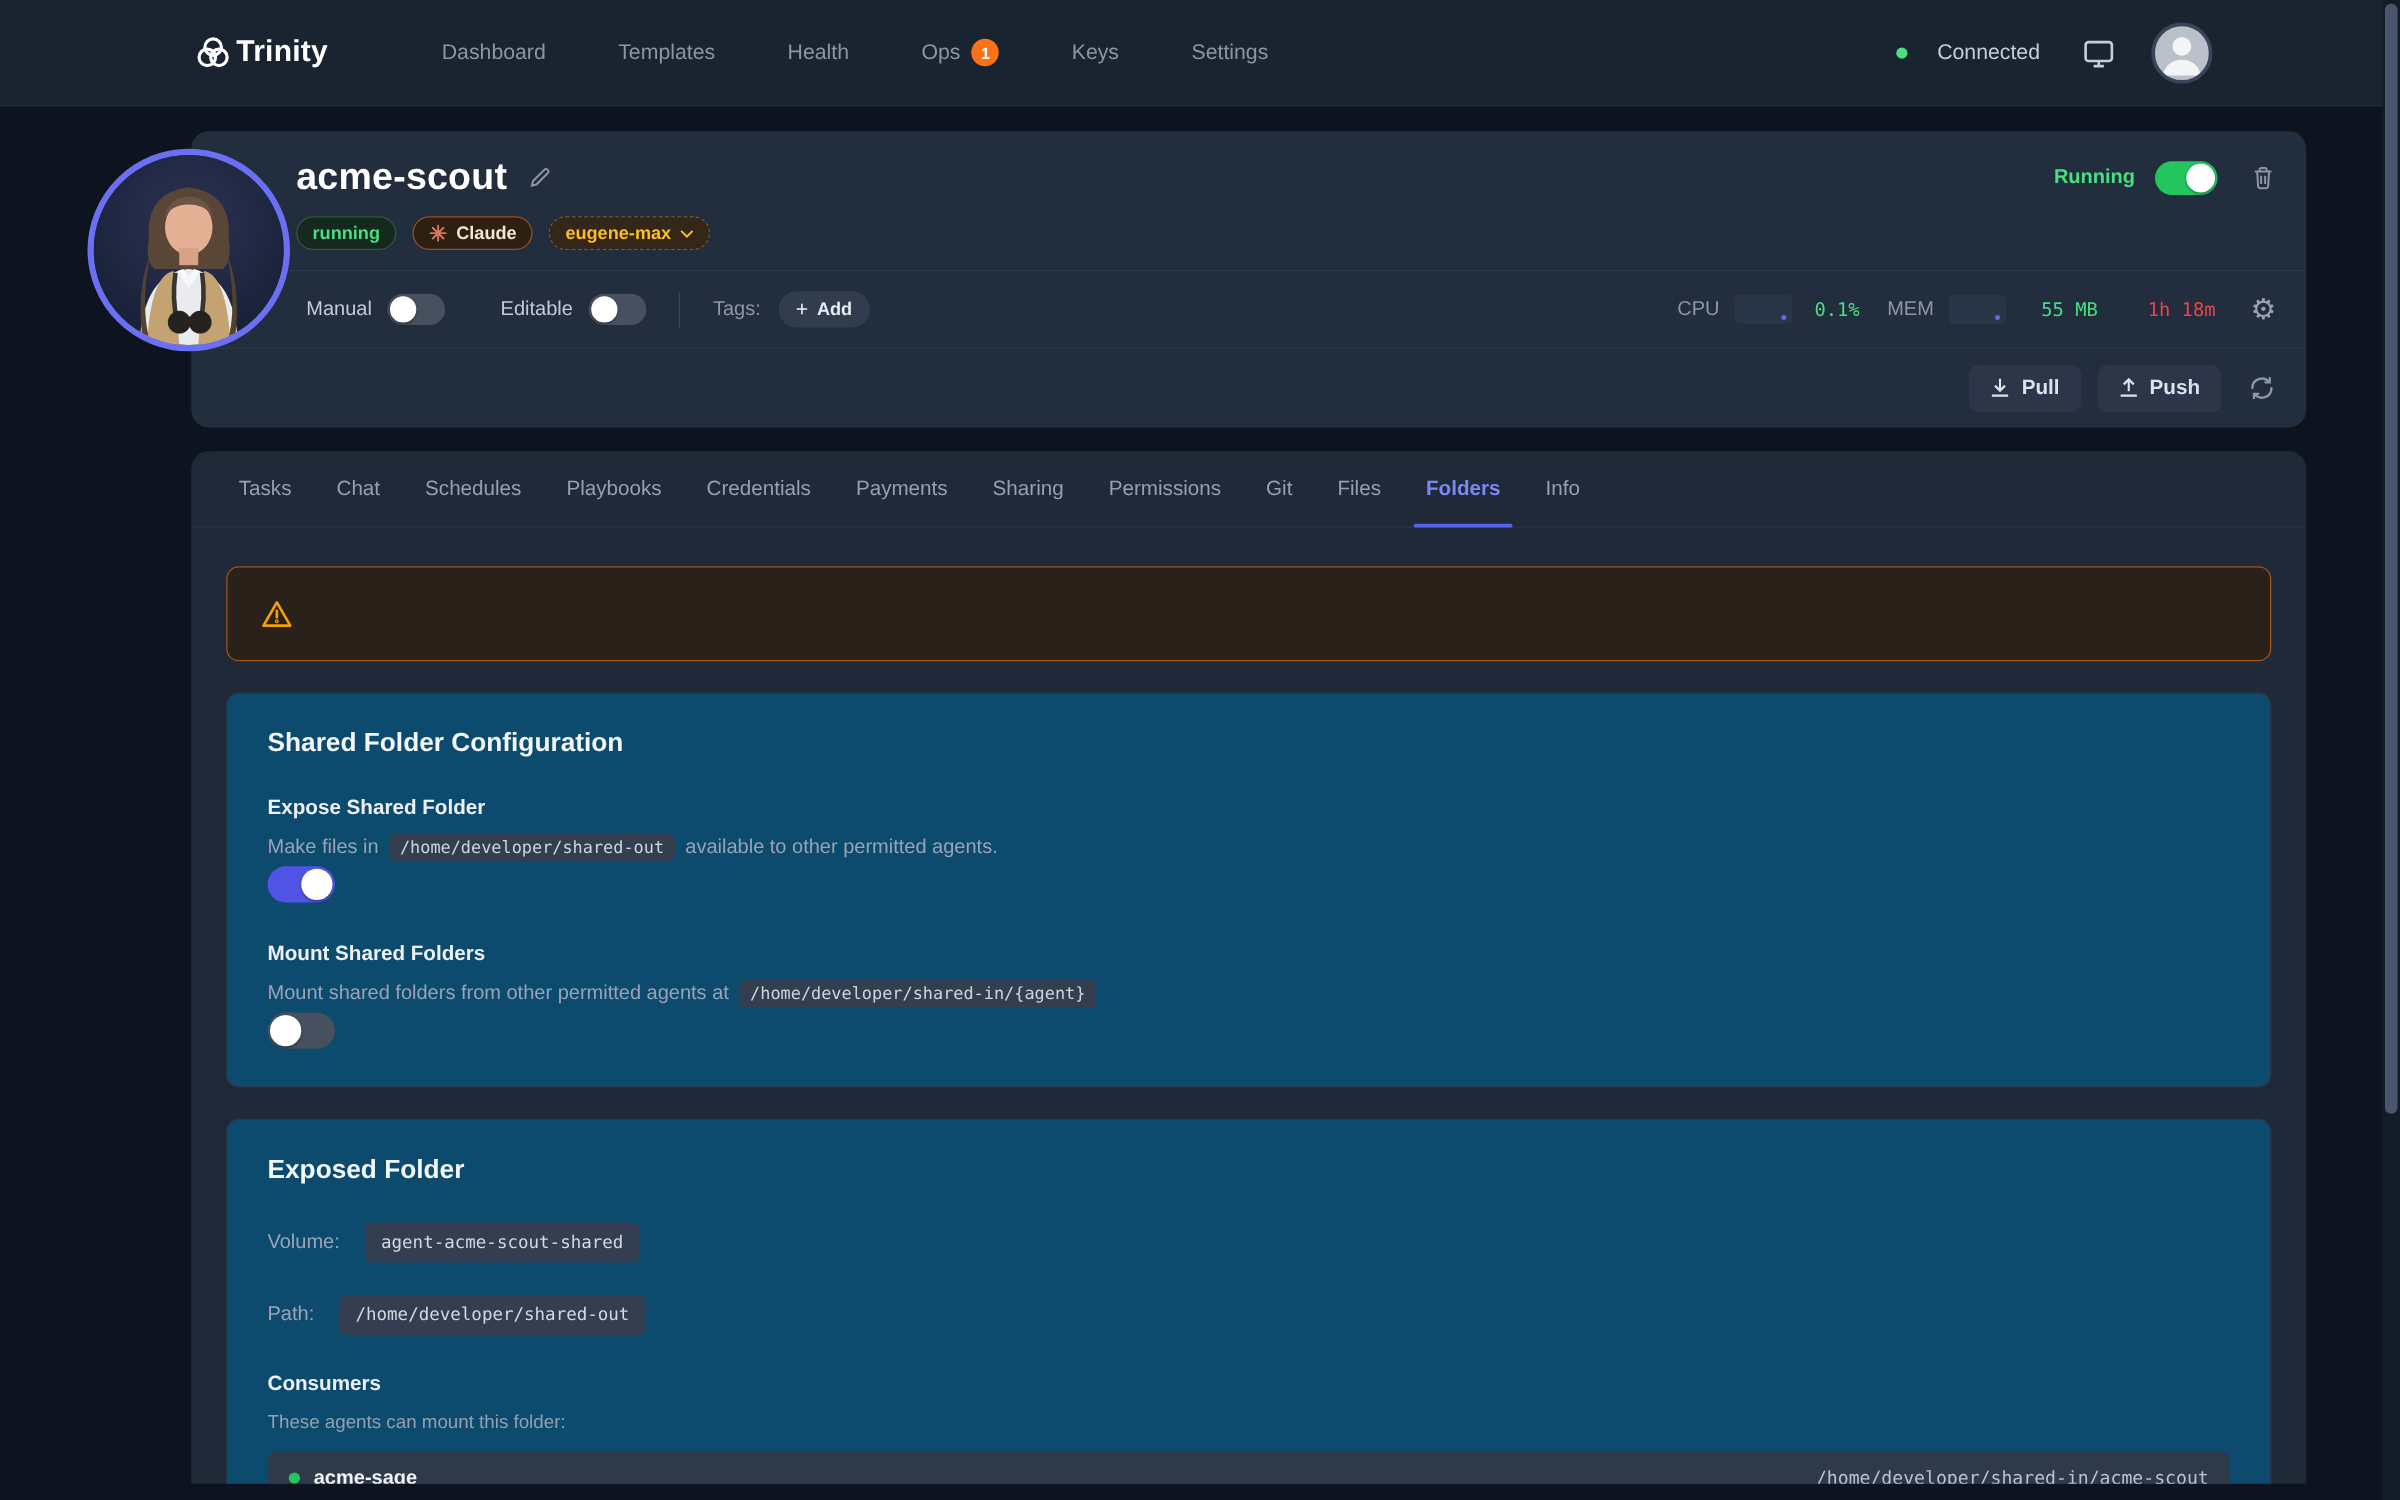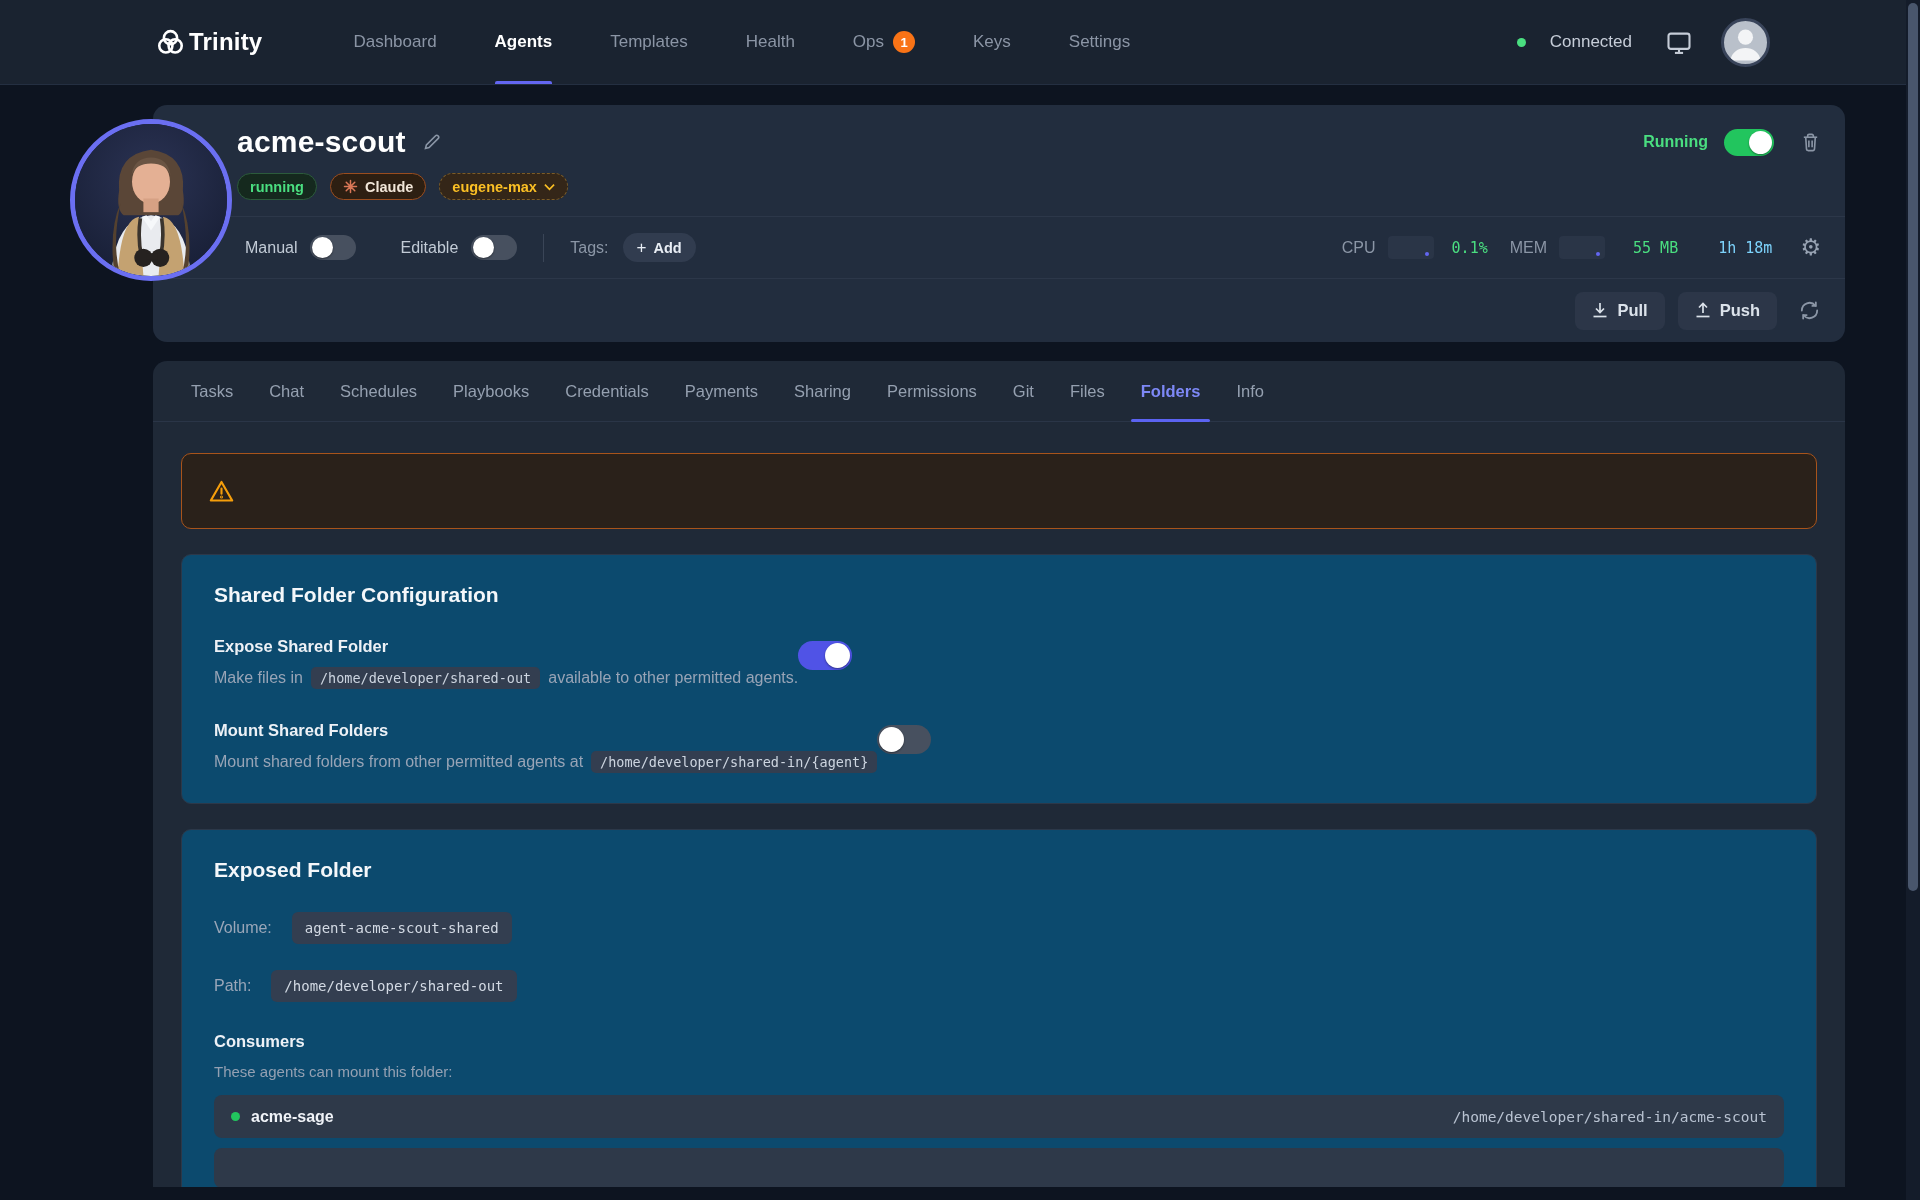--- a/index.html
+++ b/index.html
@@ -83,21 +83,21 @@
   .toggle.on-green { background:#22c55e; } .toggle.on-indigo { background:#5053e6; }
   .toggle.on-green .knob, .toggle.on-indigo .knob { right:2px; }
   .vdivider { width:1px; height:28px; background:#3a4557; }
   .add-btn {
     display:inline-flex; align-items:center; gap:7px; background:#313c4f; border-radius:15px;
     height:29px; padding:0 14px; font-size:14.5px; font-weight:600; color:#e8edf4; cursor:pointer;
   }
   .stats { margin-left:auto; display:flex; align-items:center;text-align:right; }
   .meter { width:46px; height:23px; background:#2a3547; border-radius:4px; position:relative; }
   .meter .dot { position:absolute; right:5px; bottom:3px; width:4px; height:4px; border-radius:50%; background:#6366f1; }
-  .stat-val { font-size:15px; } .stat-green { color:#4ade80; } .stat-white { color:#7dd3fc; }
+  .stat-val { font-size:15px; } .stat-green { color:#4ade80; } .stat-white { color:#ef4444; }
   .gear-icon { font-size:23px; color:#97a2b2; cursor:pointer; line-height:1; }
 
   .hc-row3 {
     border-top:1px solid #2c3749; height:64px; display:flex; align-items:center;
     justify-content:flex-end; padding-right:24px; gap:13px;
   }
   .ghost-btn {
     display:inline-flex; align-items:center; gap:9px; background:#2c3648; border-radius:8px;
     height:38px; padding:0 17px; font-size:16.5px; font-weight:600; color:#dbe2ea; cursor:pointer;
   }
@@ -124,21 +124,21 @@
   }
   .warn-title { color:#fbe3a8; font-size:17px; font-weight:700; }
   .warn-msg { color:#f2b63a; font-size:16.5px; margin-top:11px; }
 
   
   .section-card {
     margin-top:25px; background:#0c4a6e; border:1px solid #2c3849; border-radius:10px;
     padding:28px 32px 30px 32px;
   }
   .section-title { font-size:21px; font-weight:700; color:#f4f7fa; }
-  .setting-row { display:flex; justify-content:flex-start; margin-top:30px; }
+  .setting-row { display:flex; justify-content:center; margin-top:30px;flex-direction:column; }
   .setting-label { font-size:16.5px; font-weight:700; color:#edf1f6; }
   .setting-desc { margin-top:11px; font-size:16px; color:#98a4b6; display:flex; align-items:center; gap:8px; flex-wrap:wrap; }
   .code-chip {
     background:#333e50; color:#cdd5e0; border-radius:5px; padding:3px 9px; font-size:13.5px;
   }
   .setting-toggle { margin-top:4px; }
 
   .kv-row { display:flex; align-items:center; gap:20px; margin-top:26px; }
   .kv-label { font-size:16px; color:#9aa6b8; }
   .kv-chip { background:#333e50; color:#d3dae4; border-radius:6px; padding:8px 13px; font-size:14px; }
@@ -170,23 +170,20 @@
         <circle cx="12" cy="8.3" r="5.1"></circle>
           <circle cx="8.4" cy="14.6" r="5.1"></circle>
           <circle cx="15.6" cy="14.6" r="5.1"></circle>
       </svg>
     </span>
     <span class="brand-name">Trinity</span>
   </div>
   <div class="nav-items">
     <div class="nav-item">
         <span>Dashboard</span>
-      </div>
-    <div class="nav-item active">
-        <span>Agents</span>
       </div>
     <div class="nav-item">
         <span>Templates</span>
       </div>
     <div class="nav-item">
         <span>Health</span>
       </div>
     <div class="nav-item">
       <span>Ops</span>
       <span class="ops-badge">1</span>

